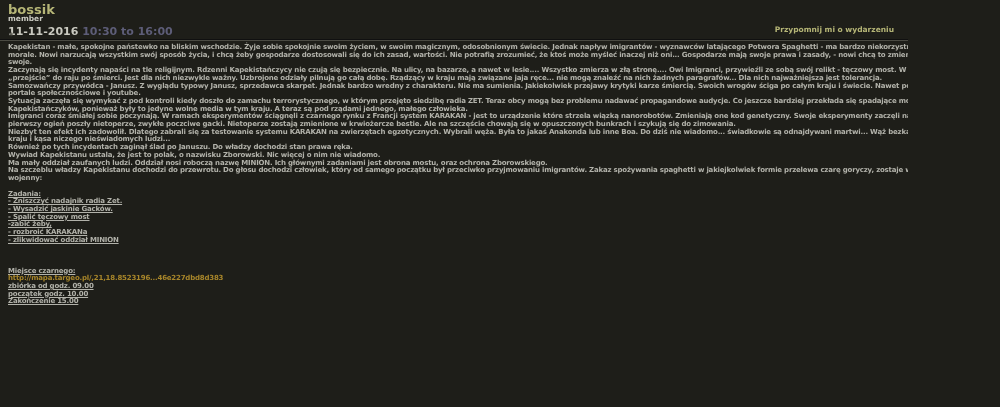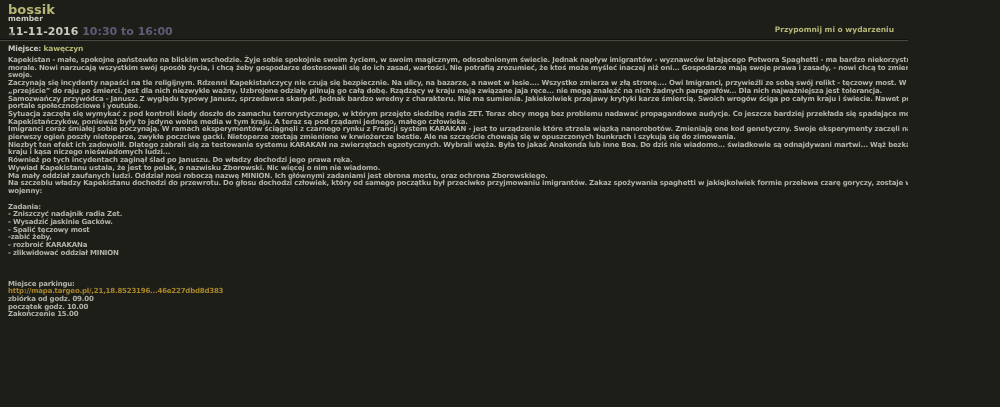--- a/index.html
+++ b/index.html
@@ -55,21 +55,21 @@
     color: #b2b2aa;
   }
   .location-line { font-size: 7.5px; line-height: 9px; margin-bottom: 4px; }
   .loc-label { color: #c9c9c0; }
   .loc-value { color: #b6b677; }
   .paragraphs p { margin: 0; }
   .section { margin: 0; }
   .section-tasks  { margin-top: 8px; }
   .section-sides  { margin-top: 15px; }
   .section-parking{ margin-top: 23px; }
-  .section div { margin: 0; }
+  .section div { margin: 0; text-decoration: underline; }
   .map-link { color: #a8862a; text-decoration: none; cursor: pointer; display: inline-block; }
   
   .right-strip {
     position: absolute; top: 0; bottom: 0; left: 990px; width: 10px;
     background: #1b1b16;
   }
   .right-border {
     position: absolute; top: 0; bottom: 0; left: 989px; width: 1px;
     background: #3f3f39;
   }
@@ -87,51 +87,47 @@
       <span class="time">10:30 to 16:00</span>
     </div>
     <div class="footnote">*</div>
     <a class="reminder">Przypomnij mi o wydarzeniu</a>
   </div>
 
   <div class="divider"></div>
 
   <div class="post-body">
 
-    <div class="location-line">
-      <span class="loc-label">Miejsce:</span>
-      <span class="loc-value">kawęczyn</span>
-    </div>
 
     <div class="paragraphs">
       <p>Kapekistan - małe, spokojne państewko na bliskim wschodzie. Żyje sobie spokojnie swoim życiem, w swoim magicznym, odosobnionym świecie. Jednak napływ imigrantów - wyznawców latającego Potwora Spaghetti - ma bardzo niekorzystny wpływ na ich morale. Nowi narzucają wszystkim swój sposób życia, i chcą żeby gospodarze dostosowali się do ich zasad, wartości. Nie potrafią zrozumieć, że ktoś może myśleć inaczej niż oni... Gospodarze mają swoje prawa i zasady, - nowi chcą to zmienić - narzucić im swoje.</p>
       <p>Zaczynają się incydenty napaści na tle religijnym. Rdzenni Kapekistańczycy nie czują się bezpiecznie. Na ulicy, na bazarze, a nawet w lesie.... Wszystko zmierza w złą stronę.... Owi Imigranci, przywieźli ze sobą swój relikt - tęczowy most. W ich Religi jest to „przejście” do raju po śmierci. Jest dla nich niezwykle ważny. Uzbrojone odziały pilnują go całą dobę. Rządzący w kraju mają związane jaja ręce... nie mogą znaleźć na nich żadnych paragrafów... Dla nich najważniejsza jest tolerancja.</p>
       <p>Samozwańczy przywódca - Janusz. Z wyglądu typowy Janusz, sprzedawca skarpet. Jednak bardzo wredny z charakteru. Nie ma sumienia. Jakiekolwiek przejawy krytyki karze śmiercią. Swoich wrogów ściga po całym kraju i świecie. Nawet poprzez popularne portale społecznościowe i youtube.</p>
       <p>Sytuacja zaczęła się wymykać z pod kontroli kiedy doszło do zamachu terrorystycznego, w którym przejęto siedzibę radia ZET. Teraz obcy mogą bez problemu nadawać propagandowe audycje. Co jeszcze bardziej przekłada się spadające morale Kapekistańczyków, ponieważ były to jedyne wolne media w tym kraju. A teraz są pod rządami jednego, małego człowieka.</p>
       <p>Imigranci coraz śmiałej sobie poczynają. W ramach eksperymentów ściągnęli z czarnego rynku z Francji system KARAKAN - jest to urządzenie które strzela wiązką nanorobotów. Zmieniają one kod genetyczny. Swoje eksperymenty zaczęli na zwierzętach. Na pierwszy ogień poszły nietoperze, zwykłe poczciwe gacki. Nietoperze zostają zmienione w krwiożercze bestie. Ale na szczęście chowają się w opuszczonych bunkrach i szykują się do zimowania.</p>
       <p>Niezbyt ten efekt ich zadowolił. Dlatego zabrali się za testowanie systemu KARAKAN na zwierzętach egzotycznych. Wybrali węża. Była to jakaś Anakonda lub inne Boa. Do dziś nie wiadomo... świadkowie są odnajdywani martwi... Wąż bezkarnie kursuje po kraju i kąsa niczego nieświadomych ludzi...</p>
-      <p>Również po tych incydentach zaginął ślad po Januszu. Do władzy dochodzi jego prawa ręka.</p>
+      <p>Również po tych incydentach zaginął ślad po Januszu. Do władzy dochodzi stan prawa ręka.</p>
       <p>Wywiad Kapekistanu ustala, że jest to polak, o nazwisku Zborowski. Nic więcej o nim nie wiadomo.</p>
       <p>Ma mały oddział zaufanych ludzi. Oddział nosi roboczą nazwę MINION. Ich głównymi zadaniami jest obrona mostu, oraz ochrona Zborowskiego.</p>
       <p>Na szczeblu władzy Kapekistanu dochodzi do przewrotu. Do głosu dochodzi człowiek, który od samego początku był przeciwko przyjmowaniu imigrantów. Zakaz spożywania spaghetti w jakiejkolwiek formie przelewa czarę goryczy, zostaje wprowadzony stan wojenny:</p>
     </div>
 
     <div class="section section-tasks">
       <div>Zadania:</div>
       <div>- Zniszczyć nadajnik radia Zet.</div>
       <div>- Wysadzić jaskinie Gacków.</div>
       <div>- Spalić tęczowy most</div>
       <div>-zabić żeby,</div>
       <div>- rozbroić KARAKANa</div>
       <div>- zlikwidować oddział MINION</div>
     </div>
 
 
     <div class="section section-parking">
-      <div>Miejsce parkingu:</div>
+      <div>Miejsce czarnego:</div>
       <a class="map-link">http://mapa.targeo.pl/,21,18.8523196...46e227dbd8d383</a>
       <div>zbiórka od godz. 09.00</div>
       <div>początek godz. 10.00</div>
       <div>Zakończenie 15.00</div>
     </div>
 
   </div>
 
   <div class="right-strip"></div>
   <div class="right-border"></div>

